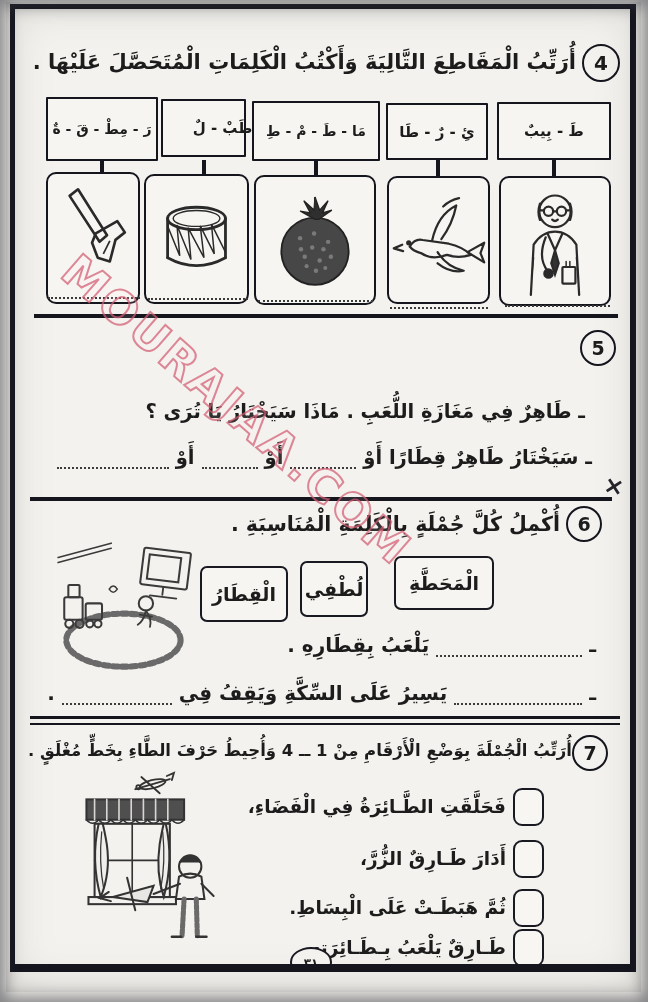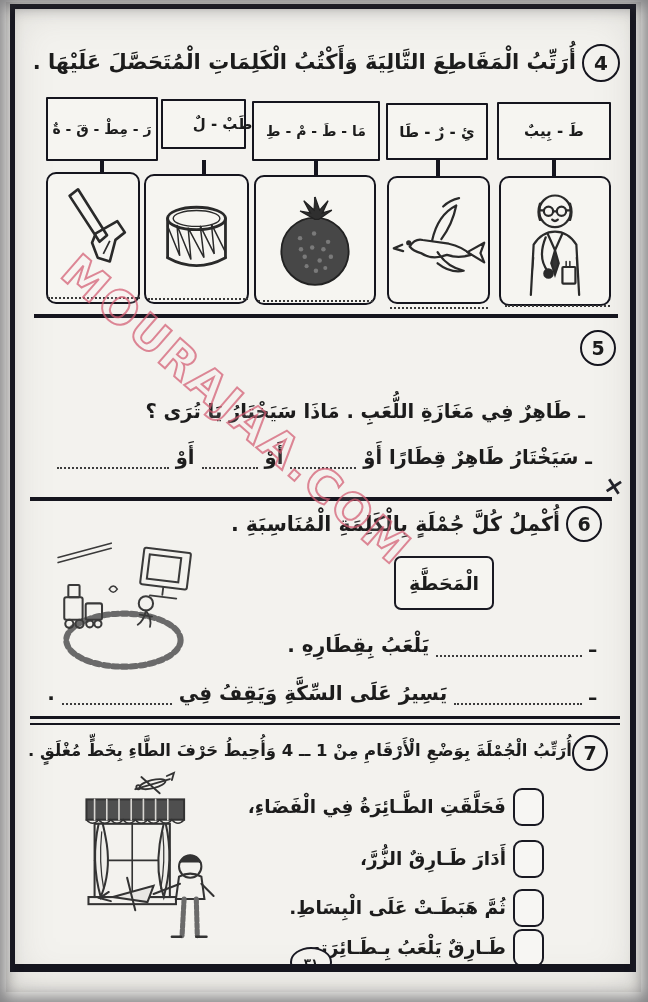--- a/index.html
+++ b/index.html
@@ -54,21 +54,21 @@
 <div class="page">
   <div class="sheet"></div>
   <div class="frame"></div>
 
   <div class="numcircle" style="left:582px; top:44px; width:38px; height:38px; font-size:20px;">4</div>
   <div class="title" style="right:72px; top:50px; font-size:21px;">أُرَتِّبُ الْمَقَاطِعَ التَّالِيَةَ وَأَكْتُبُ الْكَلِمَاتِ الْمُتَحَصَّلَ عَلَيْهَا .</div>
 
   <div class="sylbox" style="left:497px; top:102px; width:114px; height:58px;">طَ - بِيبٌ</div>
   <div class="sylbox" style="left:386px; top:103px; width:102px; height:57px;">ئِ - رٌ - طَا</div>
   <div class="sylbox" style="left:252px; top:101px; width:128px; height:60px; font-size:14px;">مَا - طَ - مْ - طِ</div>
-  <div class="sylbox" style="left:161px; top:99px; width:85px; height:50px;padding-left:38px;">طَبْ - لٌ</div>
+  <div class="sylbox" style="left:161px; top:99px; width:85px; height:58px;padding-left:38px;">طَبْ - لٌ</div>
   <div class="sylbox" style="left:46px; top:97px; width:112px; height:64px; font-size:14px;">رَ - مِطْ - قَ - ةٌ</div>
 
   <div class="connector" style="left:552px; top:159px; height:18px;"></div>
   <div class="connector" style="left:436px; top:159px; height:18px;"></div>
   <div class="connector" style="left:314px; top:160px; height:17px;"></div>
   <div class="connector" style="left:202px; top:160px; height:16px;"></div>
   <div class="connector" style="left:100px; top:160px; height:14px;"></div>
 
   <div class="picbox" style="left:499px; top:176px; width:112px; height:130px;">
     <svg width="104" height="122" viewBox="0 0 112 128">
@@ -188,20 +188,22 @@
         <circle cx="37" cy="82" r="3.5"></circle>
           <circle cx="45" cy="82" r="3.5"></circle>
         <circle cx="92" cy="62" r="7"></circle>
         <path d="M92 69 q-2 10 -8 14 M92 69 q6 8 4 16 M86 73 l12 2" stroke-width="1.8"></path>
         <path d="M56 48 q4 -6 8 0 q-4 6 -8 0" stroke-width="1.5"></path>
       </g>
     </svg>
   </div>
 
   <div class="wordbox" style="left:394px; top:556px; width:100px; height:54px;">الْمَحَطَّةِ</div>
+  <div class="wordbox" style="left:300px; top:561px; width:68px; height:56px;">لُطْفِي</div>
+  <div class="wordbox" style="left:200px; top:566px; width:88px; height:56px;">الْقِطَارُ</div>
 
   <div class="flexline" style="right:52px; top:633px; font-size:20px;">
     <span>ـ</span>
     <span class="blank" style="width:146px;"></span>
     <span>يَلْعَبُ بِقِطَارِهِ .</span>
   </div>
   <div class="flexline" style="right:52px; top:681px; font-size:20px;">
     <span>ـ</span>
     <span class="blank" style="width:128px;"></span>
     <span>يَسِيرُ عَلَى السِّكَّةِ وَيَقِفُ فِي</span>

